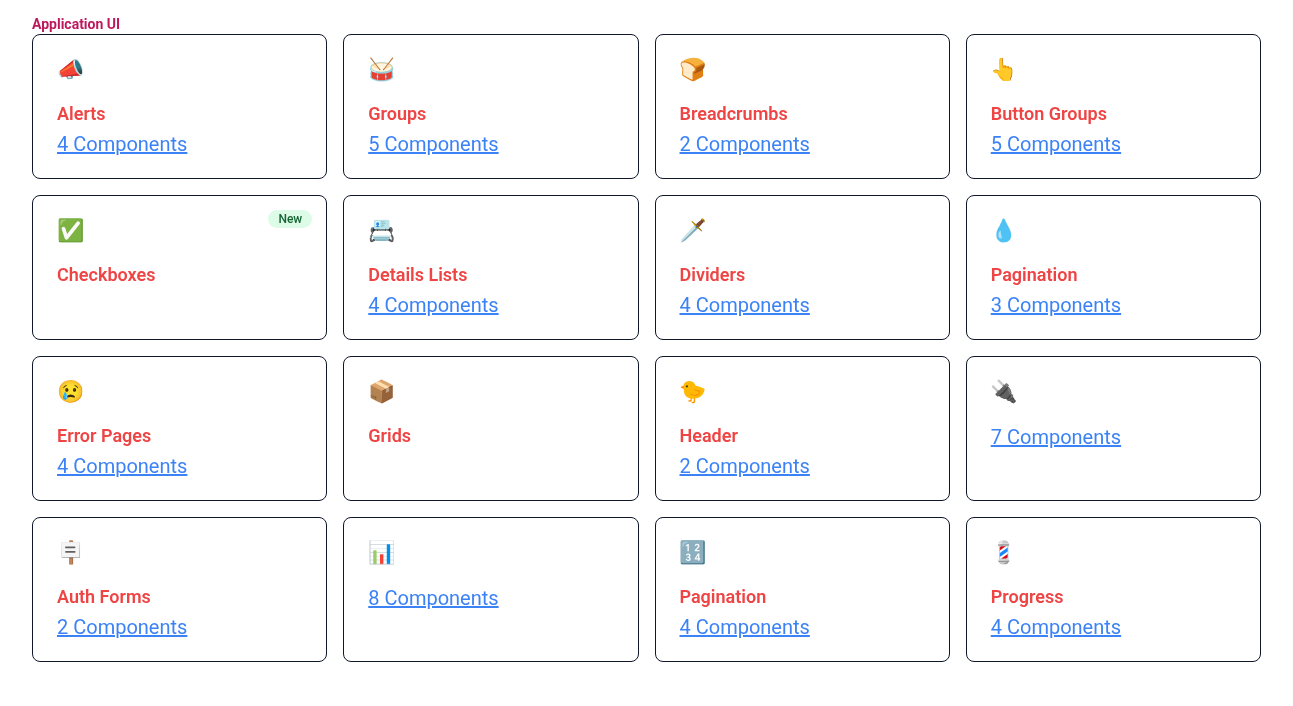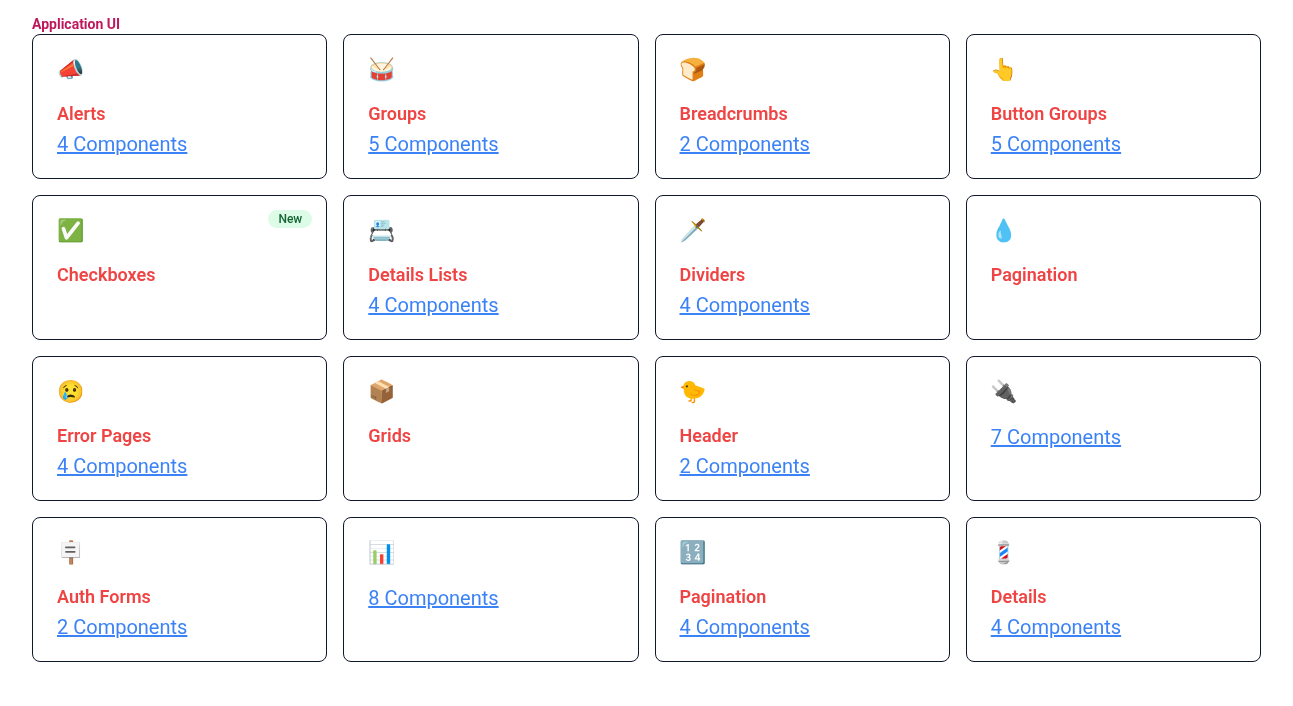--- a/index.html
+++ b/index.html
@@ -62,22 +62,22 @@
 <h1 class="page-title">Application UI</h1>
 
 <div class="grid" id="grid">
     <a class="card"><span class="icon">📣</span><div class="title">Alerts</div><div class="subtitle">4 Components</div></a>
     <a class="card"><span class="icon">🥁</span><div class="title">Groups</div><div class="subtitle">5 Components</div></a>
     <a class="card"><span class="icon">🍞</span><div class="title">Breadcrumbs</div><div class="subtitle">2 Components</div></a>
     <a class="card"><span class="icon">👆</span><div class="title">Button Groups</div><div class="subtitle">5 Components</div></a>
     <a class="card"><span class="badge">New</span><span class="icon">✅</span><div class="title">Checkboxes</div></a>
     <a class="card"><span class="icon">📇</span><div class="title">Details Lists</div><div class="subtitle">4 Components</div></a>
     <a class="card"><span class="icon">🗡️</span><div class="title">Dividers</div><div class="subtitle">4 Components</div></a>
-    <a class="card"><span class="icon">💧</span><div class="title">Pagination</div></a>
+    <a class="card"><span class="icon">💧</span><div class="title">Pagination</div><div class="subtitle">3 Components</div></a>
     <a class="card"><span class="icon">😢</span><div class="title">Error Pages</div><div class="subtitle">4 Components</div></a>
     <a class="card"><span class="icon">📦</span><div class="title">Grids</div></a>
     <a class="card"><span class="icon">🐤</span><div class="title">Header</div><div class="subtitle">2 Components</div></a>
     <a class="card"><span class="icon">🔌</span><div class="subtitle">7 Components</div></a>
     <a class="card"><span class="icon">🪧</span><div class="title">Auth Forms</div><div class="subtitle">2 Components</div></a>
     <a class="card"><span class="icon">📊</span><div class="subtitle">8 Components</div></a>
     <a class="card"><span class="icon">🔢</span><div class="title">Pagination</div><div class="subtitle">4 Components</div></a>
-    <a class="card"><span class="icon">💈</span><div class="title">Details</div><div class="subtitle">4 Components</div></a>
+    <a class="card"><span class="icon">💈</span><div class="title">Progress</div><div class="subtitle">4 Components</div></a>
   </div>
 
 </body></html>

